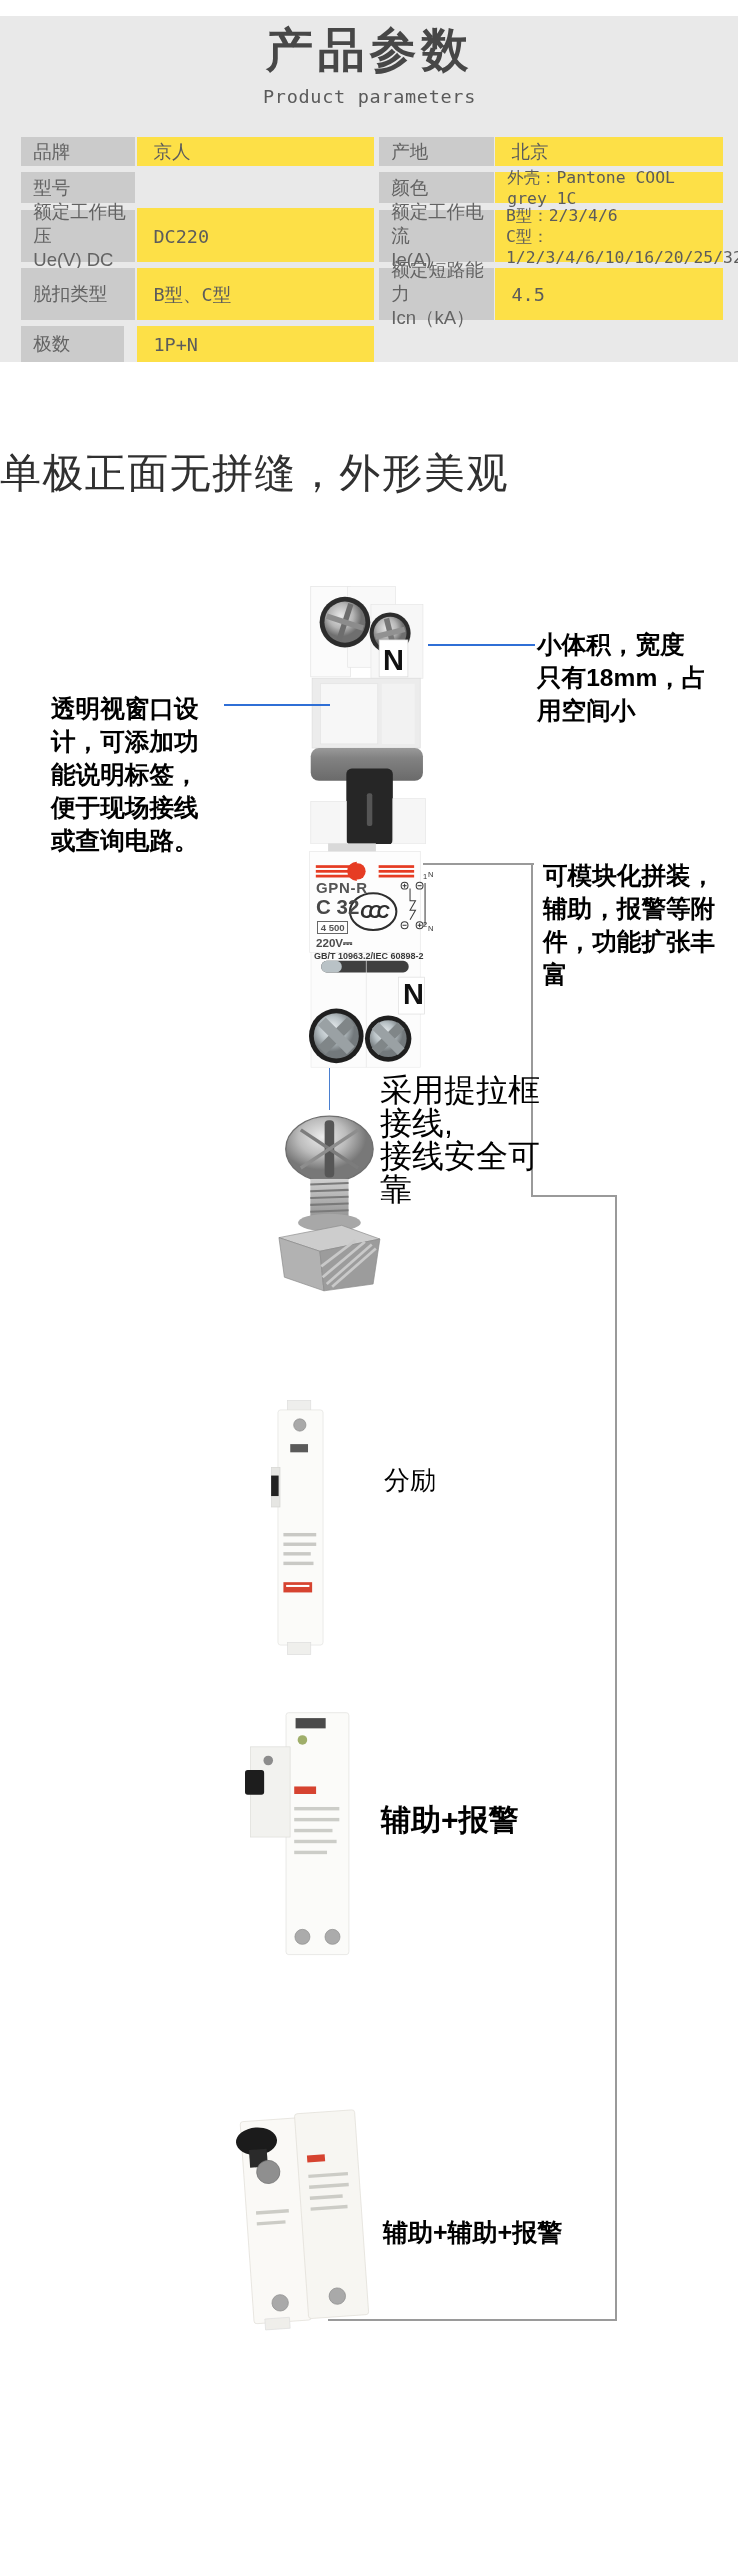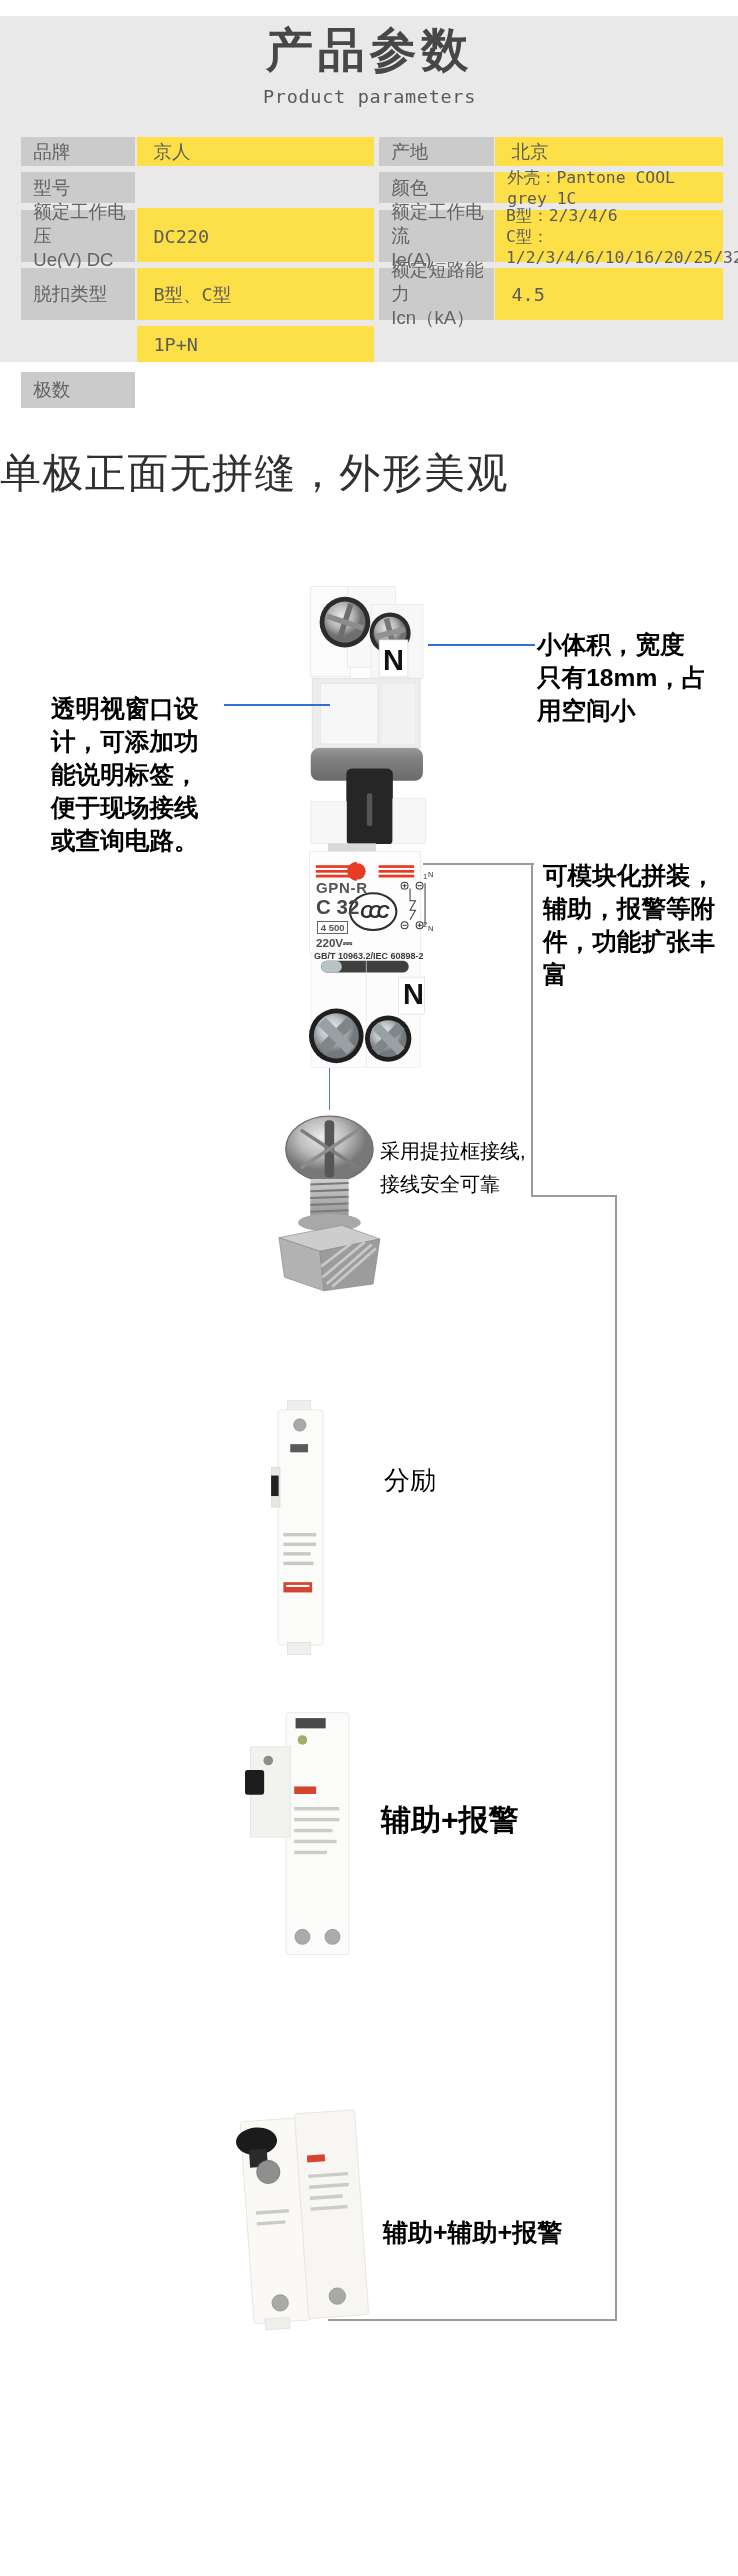--- a/index.html
+++ b/index.html
@@ -40,21 +40,21 @@
   <div class="cell label" style="left:21px;top:172px;width:114px;height:31px;">型号</div>
   <div class="cell value" style="left:137px;top:172px;width:237px;height:31px;margin-top:36px;">GPNR</div>
 
   <div class="cell label" style="left:21px;top:210px;width:114px;height:52px;">额定工作电压
 Ue(V) DC</div>
   <div class="cell value" style="left:137px;top:210px;width:237px;height:52px;">DC220</div>
 
   <div class="cell label" style="left:21px;top:268px;width:114px;height:52px;">脱扣类型</div>
   <div class="cell value" style="left:137px;top:268px;width:237px;height:52px;">B型、C型</div>
 
-  <div class="cell label" style="left:21px;top:326px;width:114px;height:36px;margin-top:46px;">极数</div>
+  <div class="cell label" style="left:21px;top:326px;width:103px;height:36px;">极数</div>
   <div class="cell value" style="left:137px;top:326px;width:237px;height:36px;">1P+N</div>
 
   <div class="cell label" style="left:379px;top:137px;width:115px;height:29px;">产地</div>
   <div class="cell value" style="left:495px;top:137px;width:228px;height:29px;">北京</div>
 
   <div class="cell label" style="left:379px;top:172px;width:115px;height:31px;">颜色</div>
   <div class="cell value small" style="left:495px;top:172px;width:228px;height:31px;padding-left:12.3px;">外壳：Pantone COOL grey 1C</div>
 
   <div class="cell label" style="left:379px;top:210px;width:115px;height:52px;">额定工作电流
 Ie(A)</div>
@@ -225,21 +225,21 @@
       <polygon points="74,210 162,192 152,258 80,268" fill="#9c9c9c" stroke="#8a8a8a"></polygon>
       <g stroke="#c9c9c9" stroke-width="4">
         <line x1="84" y1="258" x2="150" y2="200"></line>
           <line x1="92" y1="262" x2="156" y2="206"></line>
         <line x1="78" y1="248" x2="140" y2="196"></line>
           <line x1="76" y1="232" x2="126" y2="194"></line>
       </g>
     </svg>
   </div>
 
-  <div class="callout medium" style="left:380px;top:1135px;width:171px;font-size:20px;">采用提拉框接线,
+  <div class="callout medium" style="left:380px;top:1074px;width:171px;font-size:32px;">采用提拉框接线,
 接线安全可靠</div>
 
   <div class="photo" style="left:271px;top:1399px;width:59px;height:257px;">
     <svg width="59" height="257" viewBox="0 0 86 376">
       <rect x="24" y="2" width="34" height="18" fill="#eeeeec" stroke="#ddd"></rect>
       <rect x="10" y="16" width="66" height="344" rx="4" fill="#fbfbf9" stroke="#e1e1de"></rect>
       <circle cx="42" cy="38" r="9" fill="#a9a9a9" stroke="#8a8a8a"></circle>
       <rect x="28" y="66" width="26" height="12" fill="#5a5a5a"></rect>
       <rect x="0" y="100" width="13" height="58" fill="#e6e6e3" stroke="#d5d5d2"></rect>
       <rect x="0" y="112" width="11" height="30" fill="#222"></rect>

